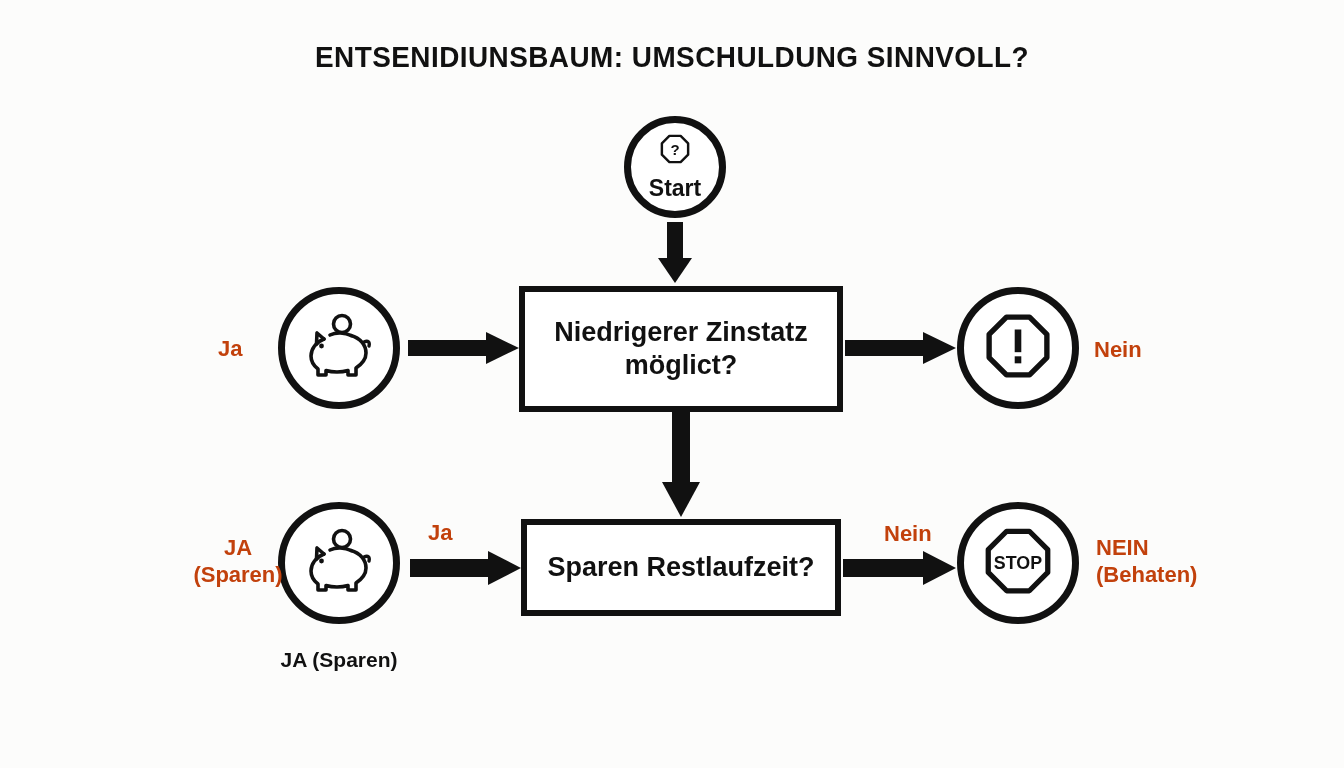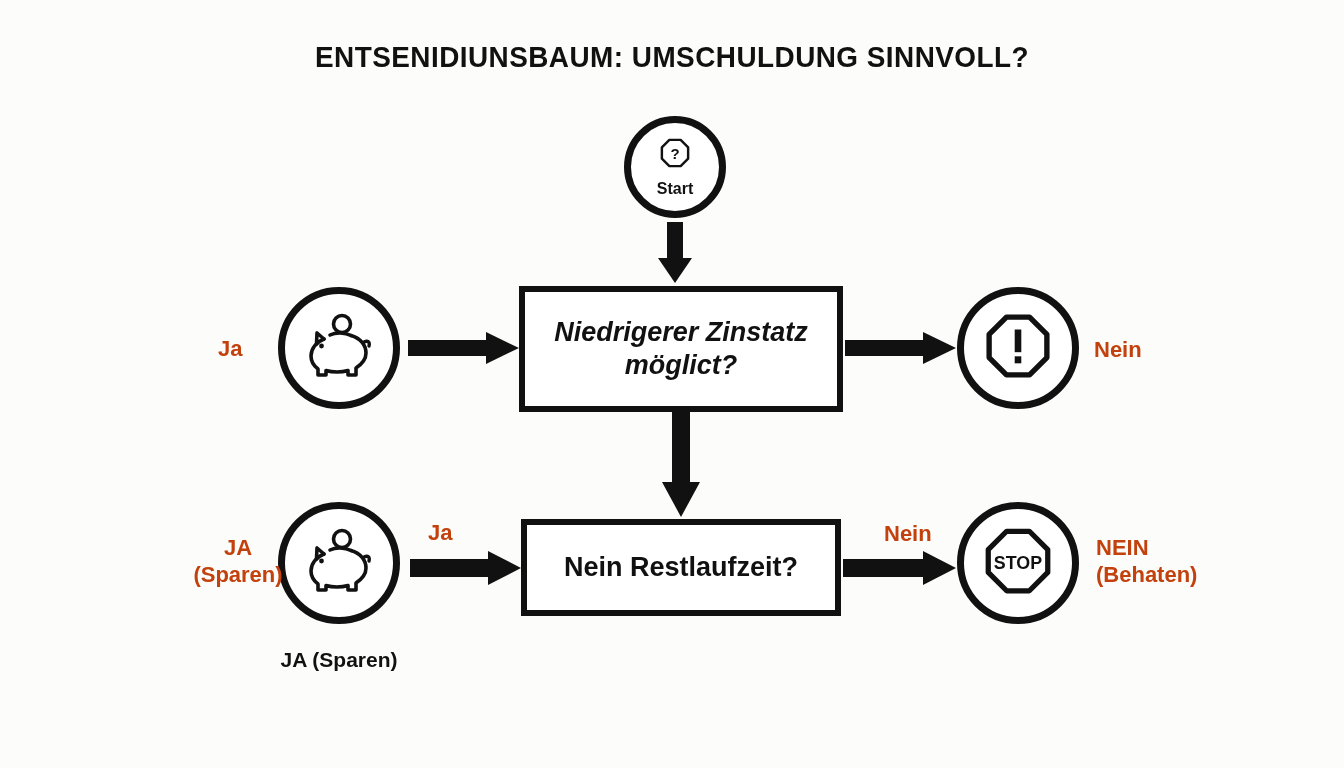--- a/index.html
+++ b/index.html
@@ -46,21 +46,21 @@
     justify-content: center;
     flex-direction: column;
   }
   .start-node {
     width: 102px;
     height: 102px;
     left: 624px;
     top: 116px;
   }
   .start-label {
-    font-size: 16px;
+    font-size: 23px;
     font-weight: bold;
     line-height: 1;
     margin-top: 9px;
   }
   .icon-circle {
     width: 122px;
     height: 122px;
     text-decoration: underline;
   }
   .piggy-top   { left: 278px; top: 287px; }
@@ -82,21 +82,20 @@
     color: #111111;
     line-height: 1.22;
     padding: 0 12px;
   }
   .box-top {
     left: 519px;
     top: 286px;
     width: 324px;
     height: 126px;
     font-size: 27px;
-    font-style: italic;
   }
   .box-bottom {
     left: 521px;
     top: 519px;
     width: 320px;
     height: 97px;
     font-size: 27px;
   }
 
   
@@ -207,21 +206,21 @@
     <span>
       <svg width="66" height="66" viewBox="0 0 32 32">
         <polygon points="10.4,2 21.6,2 30,10.4 30,21.6 21.6,30 10.4,30 2,21.6 2,10.4" fill="none" stroke="#111111" stroke-width="2.6" stroke-linejoin="round"></polygon>
         <rect x="14.4" y="8" width="3.2" height="11" fill="#111111"></rect>
         <rect x="14.4" y="21" width="3.2" height="3.4" fill="#111111"></rect>
       </svg>
     </span>
   </div>
 
   <div class="decision-box box-bottom">
-    <span>Nein Restlaufzeit?</span>
+    <span>Sparen Restlaufzeit?</span>
   </div>
 
   <div class="arrow-h" style="left:410px; top:548px; width:112px;">
     <svg width="112" height="40" viewBox="0 0 112 40">
       <rect x="0" y="11" width="82" height="18" fill="#111111"></rect>
       <polygon points="78,3 78,37 111,20" fill="#111111"></polygon>
     </svg>
   </div>
 
   <div class="arrow-h" style="left:843px; top:548px; width:114px;">

